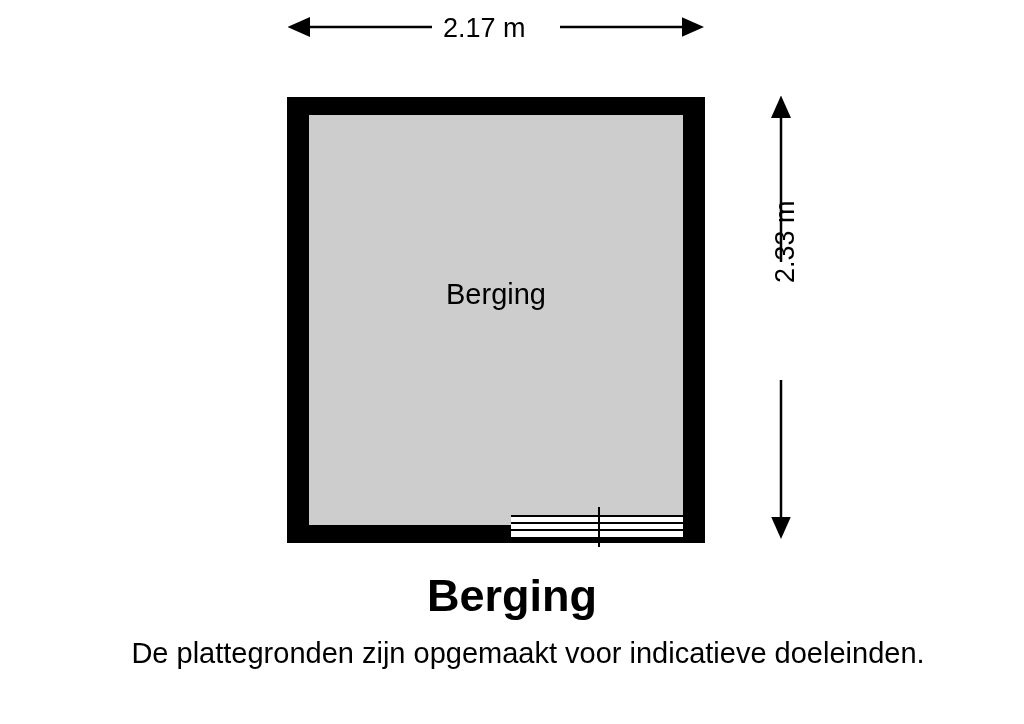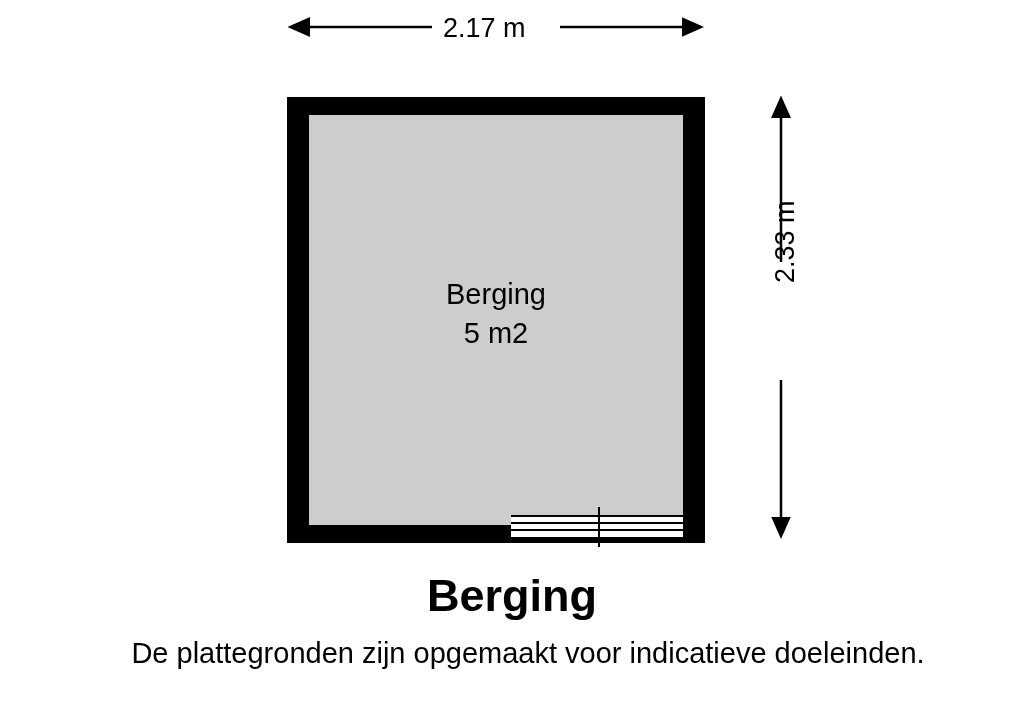--- a/index.html
+++ b/index.html
@@ -176,21 +176,20 @@
     <div id="door-opening"></div>
     <div class="door-line" id="door-line-1"></div>
     <div class="door-line" id="door-line-2"></div>
     <div class="door-line" id="door-line-3"></div>
     <div class="door-line" id="door-line-4"></div>
     <div id="door-jamb"></div>
   </div>
 
   <div id="room-text">
     <div class="room-name">Berging</div>
-    <div class="room-area">5 m2</div>
   </div>
 
   <div id="plan-title">Berging</div>
 
   <div id="disclaimer">
     <div>De plattegronden zijn opgemaakt voor indicatieve doeleinden.</div>
   </div>
 
 </div>
 

